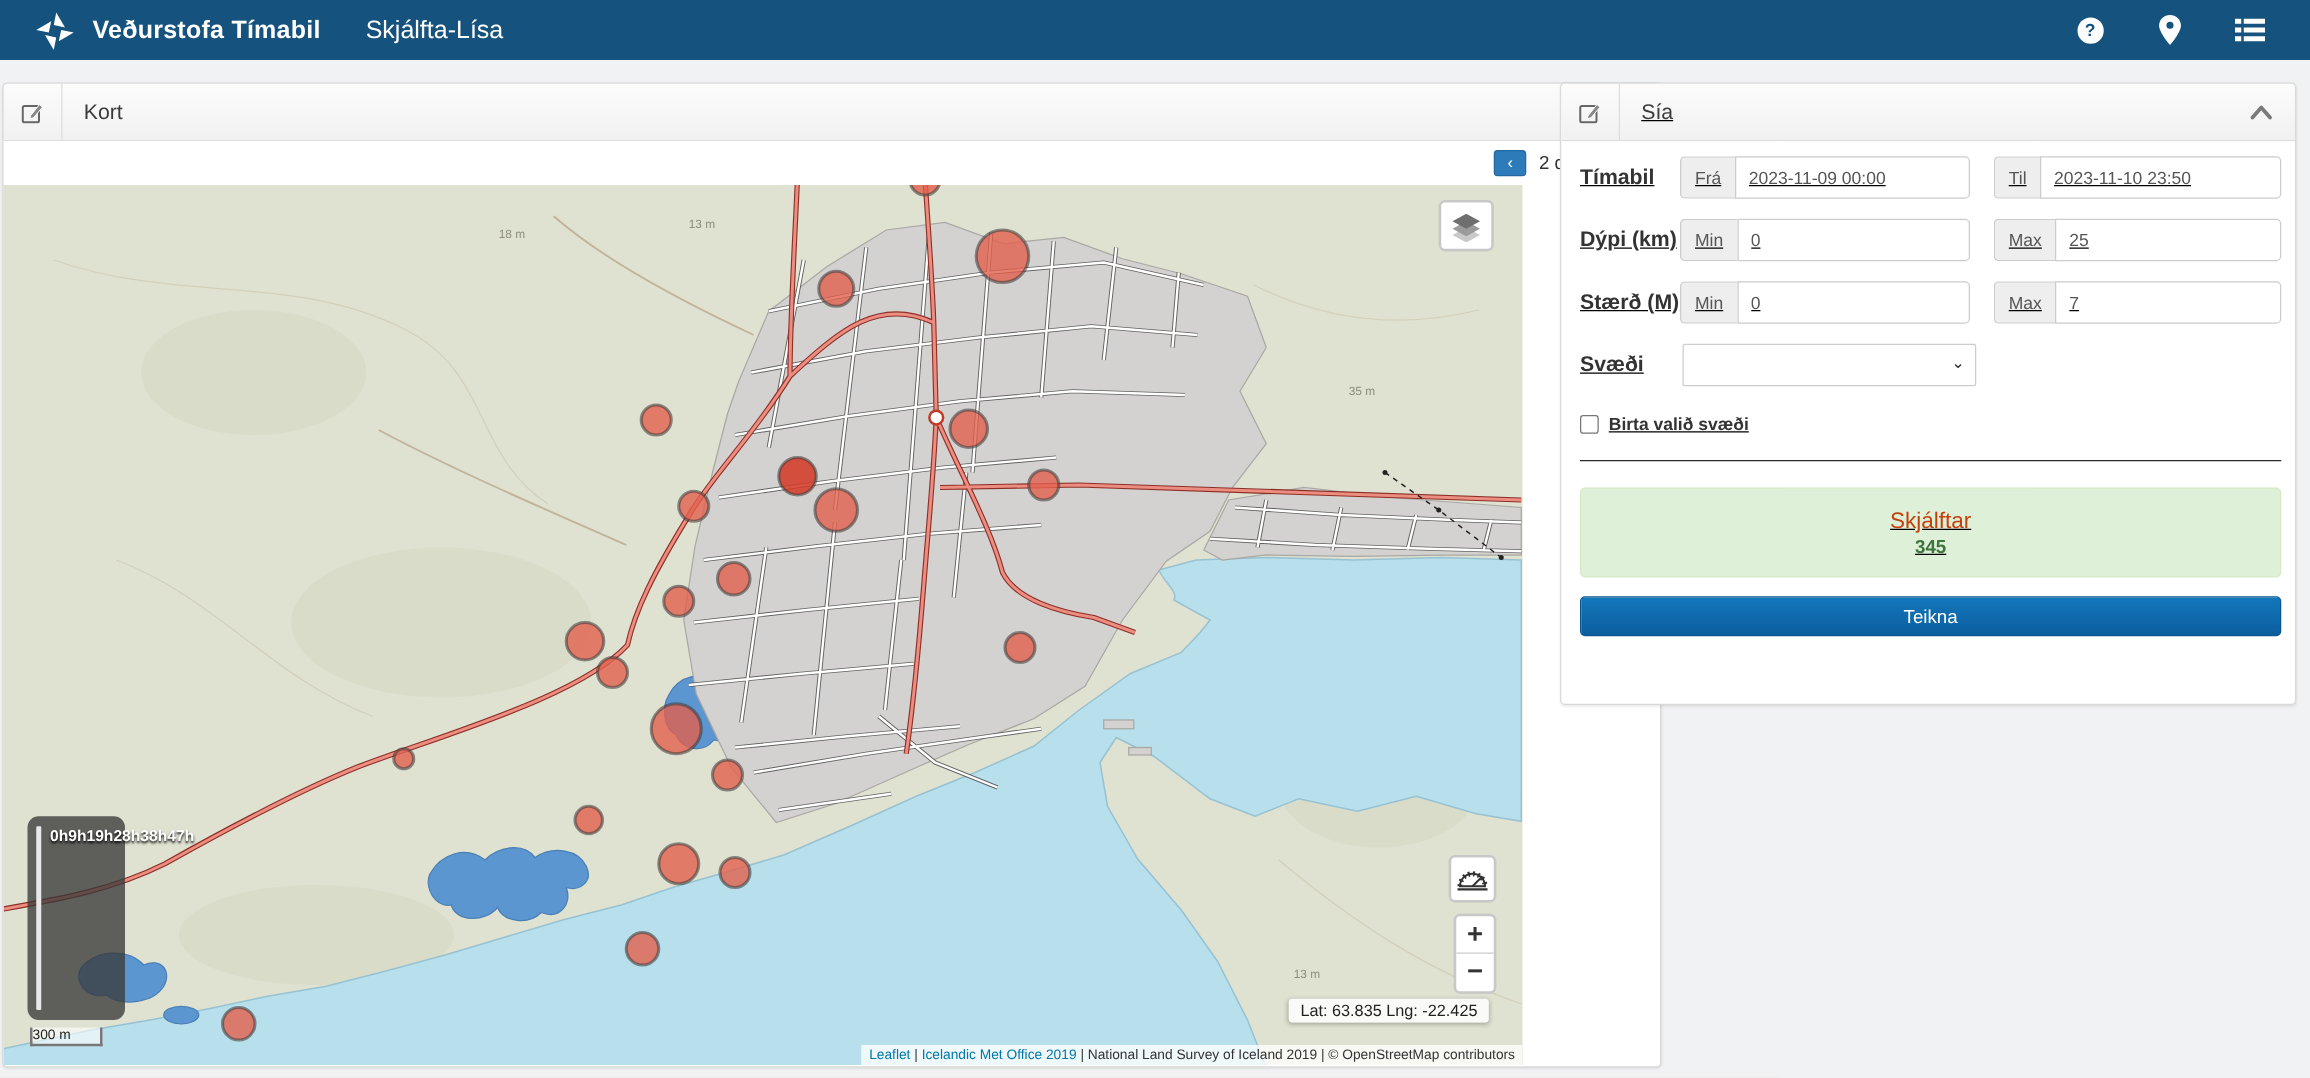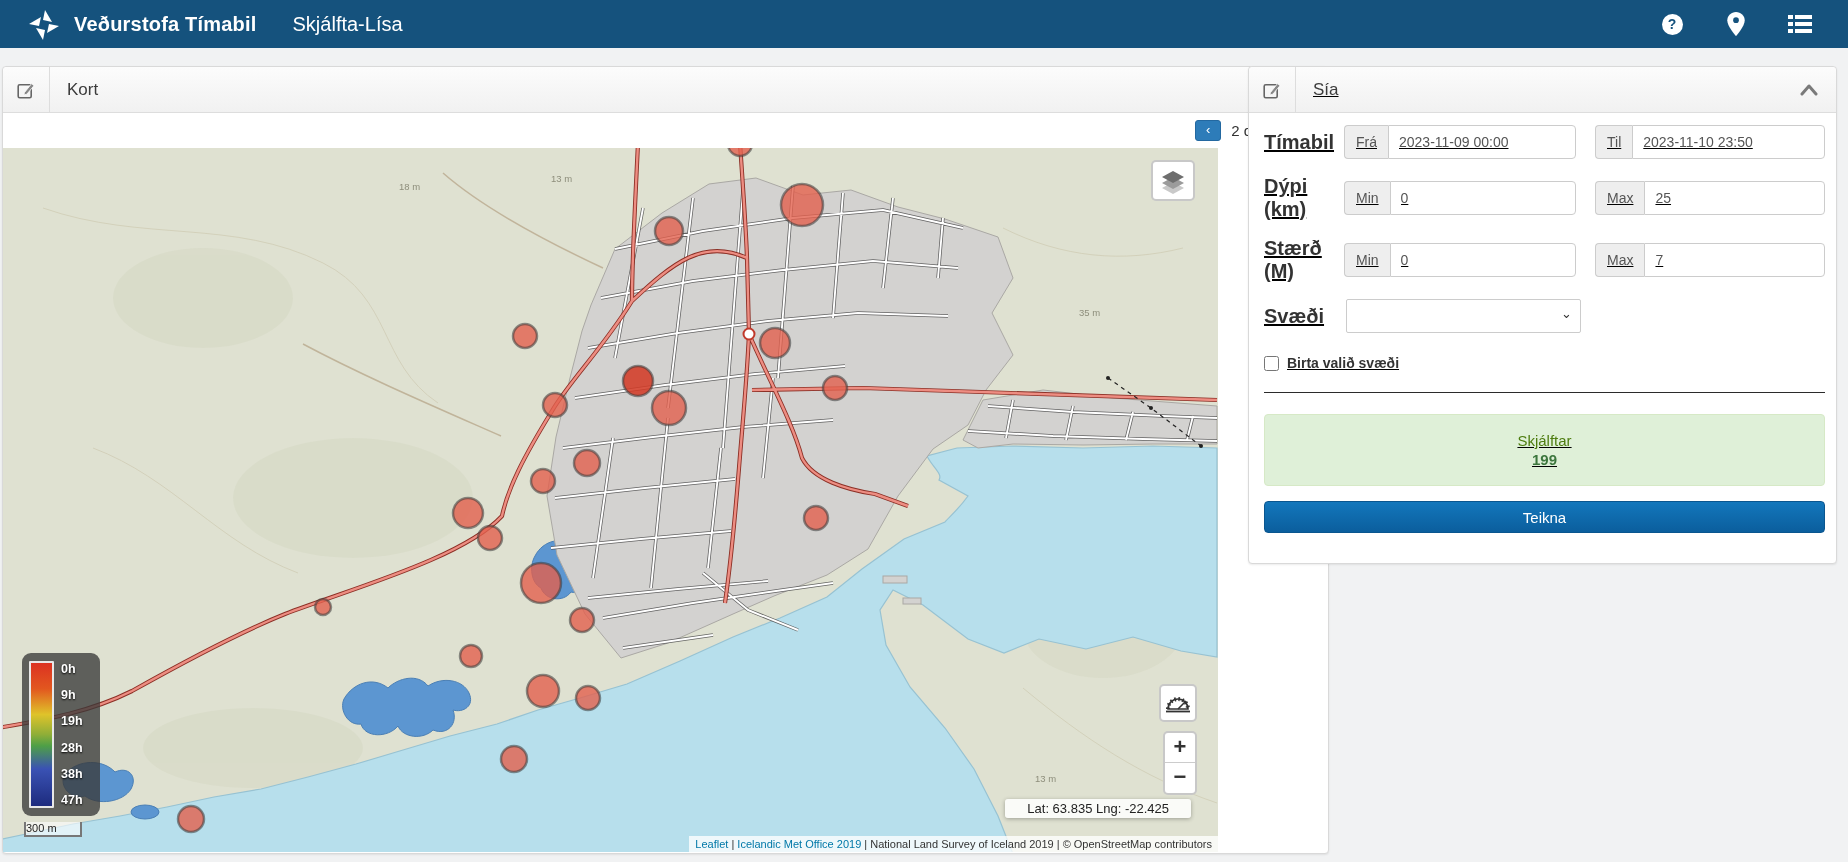--- a/index.html
+++ b/index.html
@@ -40,64 +40,64 @@
 
   
   .ctl { position:absolute; background:#fff; border:2px solid rgba(110,110,110,.38); border-radius:5px; }
   .layers-ctl { right:23px; top:12px; width:44px; height:41px; display:flex; align-items:center; justify-content:center; cursor:pointer; }
   .measure-ctl { right:21px; top:536px; width:38px; height:38px; display:flex; align-items:center; justify-content:center; cursor:pointer; }
   .zoom-ctl { right:21px; top:583px; width:34px; }
   .zoom-ctl div { width:100%; height:30px; font-size:22px; color:#333; text-align:center;
     line-height:28px; font-weight:bold; cursor:pointer; }
   .zoom-ctl .zin { border-bottom:1px solid #ccc; }
   .latlng { position:absolute; right:27px; top:651px; background:rgba(255,255,255,.85);
-    border-radius:3px; padding:2px 22px; font-size:13px; color:#222;
+    border-radius:3px; padding:2px 9px; font-size:13px; color:#222;
     box-shadow:0 1px 4px rgba(0,0,0,.3); }
   .scalebar { position:absolute; left:21px; top:674px; width:58px; background:rgba(255,255,255,.6);
     border:2px solid #777; border-top:none; font-size:11px; color:#222; padding:0 0 1px; }
   .attribution { position:absolute; right:0; bottom:0; background:rgba(255,255,255,.78);
     padding:2px 6px; font-size:11px; color:#333; }
   .attribution a { color:#0078a8; text-decoration:none; cursor:pointer; }
 
   
   .legend { position:absolute; left:19px; top:505px; width:78px; height:163px;
     background:rgba(58,58,58,.78); border-radius:9px; padding:8px 7px; display:flex; gap:7px; }
   .legend-bar { width:25px; height:100%; border:2px solid #e8e8e8; border-radius:1px;
     background:linear-gradient(to bottom,#dc3222 0%,#e2571f 18%,#dfc32a 36%,#8fae38 50%,#4e9f47 58%,#3a52b4 74%,#1d2b7e 100%); }
-  .legend-labels { flex:1; display:flex; flex-direction:column; justify-content:space-between;
+  .legend-labels { flex:1; display:flex; flex-direction:row; justify-content:center;
     padding:1px 0; }
   .legend-label { color:#fff; font-size:12.5px; font-weight:bold; text-shadow:0 1px 2px #000; }
 
   
   .quake { fill:#e2604e; fill-opacity:.8; stroke:#3a3a3a; stroke-opacity:.55; stroke-width:2.5; cursor:pointer; }
   .quake.dark { fill:#d33b27; fill-opacity:.88; }
   .contour-label { fill:#8e8e7c; font-size:9.5px; }
 
   
   .sia-body { padding:12px 11px 0 15px; }
   .frow { display:flex; align-items:center; margin-bottom:16px; }
-  .flabel { width:82px; font-size:20px; font-weight:bold; color:#333; }
+  .flabel { width:82px; font-size:17px; font-weight:bold; color:#333; }
   .igroup { display:flex; height:34px; }
   .igroup.c1 { width:232px; margin-right:19px; }
   .igroup.c2 { width:230px; }
   .addon { background:#eee; border:1px solid #ccc; border-right:none; border-radius:4px 0 0 4px;
     color:#555; font-size:14px; display:flex; align-items:center; padding:0 11px; }
   .igroup input { flex:1; min-width:0; border:1px solid #ccc; border-radius:0 4px 4px 0;
     font-size:14px; color:#555; padding:0 10px; font-family:"Liberation Sans",sans-serif; outline:none; }
   .sel-wrap { position:relative; width:235px; height:34px; }
   .sel-wrap select { width:100%; height:100%; border:1px solid #ccc; border-radius:2px;
     background:#fff; appearance:none; -webkit-appearance:none; padding:0 8px; font-size:14px; }
   .sel-wrap .sel-arrow { position:absolute; right:9px; top:7px; color:#333; font-size:13px; pointer-events:none; }
   .checkrow { display:flex; align-items:center; gap:8px; margin-top:22px; }
   .checkrow input { width:15px; height:15px; }
   .checkrow label { font-size:14px; font-weight:bold; color:#333; }
   .divider { border-top:1px solid #2b2b2b; margin-top:21px; }
   .resultbox { margin-top:21px; height:72px; background:#dff0d8; border:1px solid #d6e9c6;
     border-radius:4px; display:flex; flex-direction:column; align-items:center; justify-content:center; }
-  .result-label { color:#4d7c0f; font-size:15px;text-align:right; }
+  .result-label { color:#c2410c; font-size:18px;text-align:right; }
   .result-value { color:#3c763d; font-size:15px; font-weight:bold; margin-top:2px; }
   .btn-teikna { margin-top:15px; width:100%; height:32px; border:1px solid #0a568f; border-radius:4px;
     background:linear-gradient(#1377bc,#0b5e9d); color:#fff; font-size:15px; cursor:pointer;
     font-family:"Liberation Sans",sans-serif; }
   .btn-endur { margin-top:16px; width:255px; height:34px; background:#fff; border:1px solid #ccc;
     border-radius:4px; color:#333; font-size:15px; cursor:pointer; font-family:"Liberation Sans",sans-serif; }
 </style>
 </head>
 <body>
 
@@ -352,18 +352,18 @@
 
     <div class="checkrow">
       <input type="checkbox" style="">
       <label>Birta valið svæði</label>
     </div>
 
     <div class="divider"></div>
 
     <div class="resultbox">
       <div class="result-label">Skjálftar</div>
-      <div class="result-value">199</div>
+      <div class="result-value">345</div>
     </div>
 
     <button class="btn-teikna">Teikna</button>
   </div>
 </div>
 
 </body></html>

